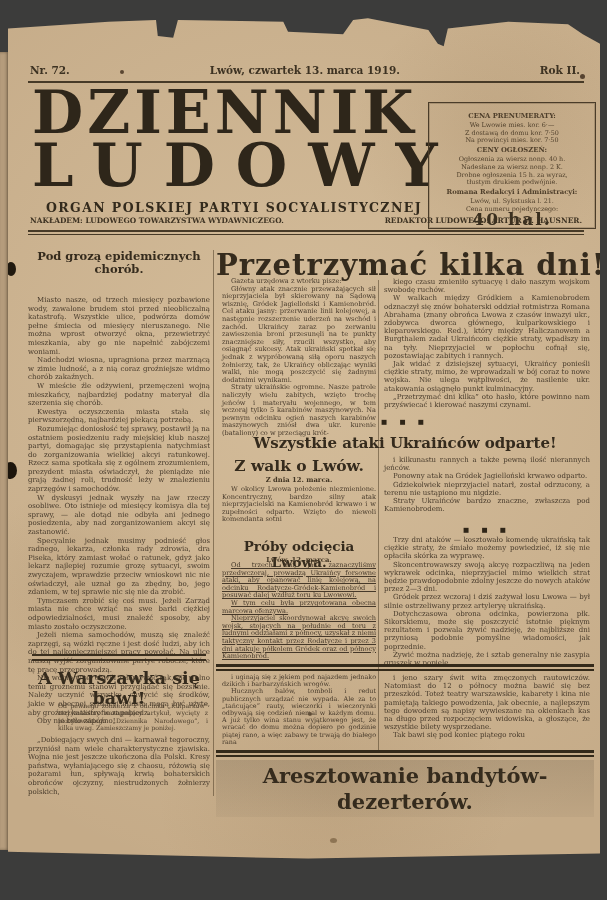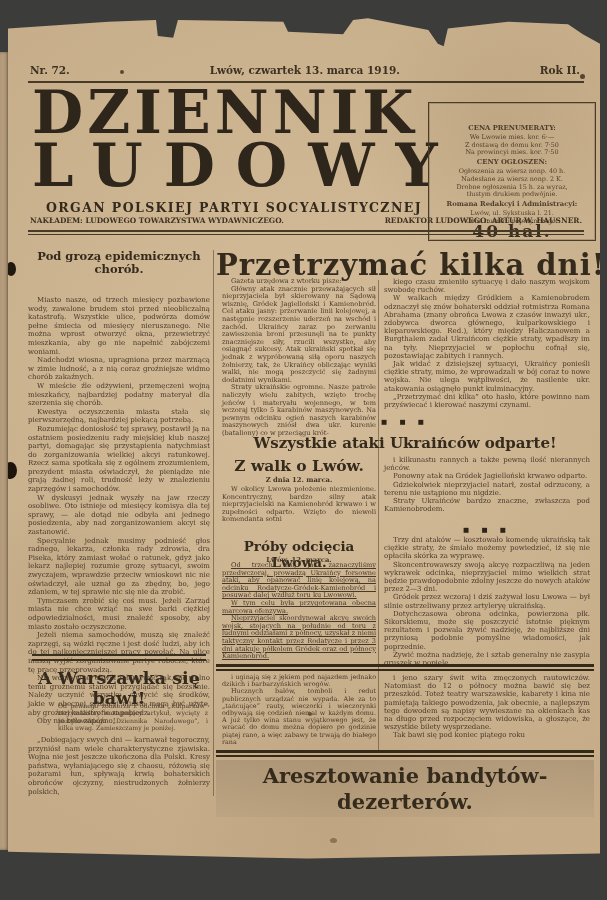--- a/index.html
+++ b/index.html
@@ -23,21 +23,21 @@
   
   .top-row{position:absolute;left:22px;right:20px;top:50px;display:flex;
            justify-content:space-between;font-weight:bold;font-size:10.5px;color:#3d3222;}
   .rule1{position:absolute;left:20px;right:16px;top:67px;border-top:2px solid #473a27;}
   
   .masthead{position:absolute;left:24px;top:74px;width:404px;color:#2e261a;}
   .title1{font-weight:bold;font-size:59px;line-height:50px;letter-spacing:4px;white-space:nowrap;}
   .title2{font-weight:bold;font-size:59px;line-height:50px;letter-spacing:21px;margin-top:3px;white-space:nowrap;}
   .subtitle{font-weight:bold;font-size:12.5px;letter-spacing:1.4px;margin-top:9px;white-space:nowrap;color:#332a1c;text-align:center;}
   .price-box{position:absolute;left:420px;top:88px;width:158px;border:1px solid #4a3c29;
-             box-shadow:inset 0 0 0 1px rgba(74,60,41,.25);padding:20px 4px 5px;
+             box-shadow:inset 0 0 0 1px rgba(74,60,41,.25);padding:8px 4px 5px;
              font-size:6.4px;line-height:7.8px;color:#50402c;text-align:center;}
   .price-box .bh{font-weight:bold;font-size:6.8px;margin:2px 0 1px;}
   .price-box .big-price{font-weight:bold;font-size:17px;letter-spacing:2px;margin-top:2px;color:#3a2f1f;}
   .pub-row{position:absolute;left:22px;right:18px;top:202px;display:flex;
            justify-content:space-between;font-weight:bold;font-size:7.4px;color:#3d3222;}
   .rule2{position:absolute;left:20px;right:16px;top:216px;height:2px;
          border-top:2px solid #473a27;border-bottom:1px solid #473a27;}
   
   .hl{font-family:"DejaVu Serif",serif;font-weight:bold;color:#352b1d;text-align:center;}
   .bt{text-align:justify;color:#46392a;}

